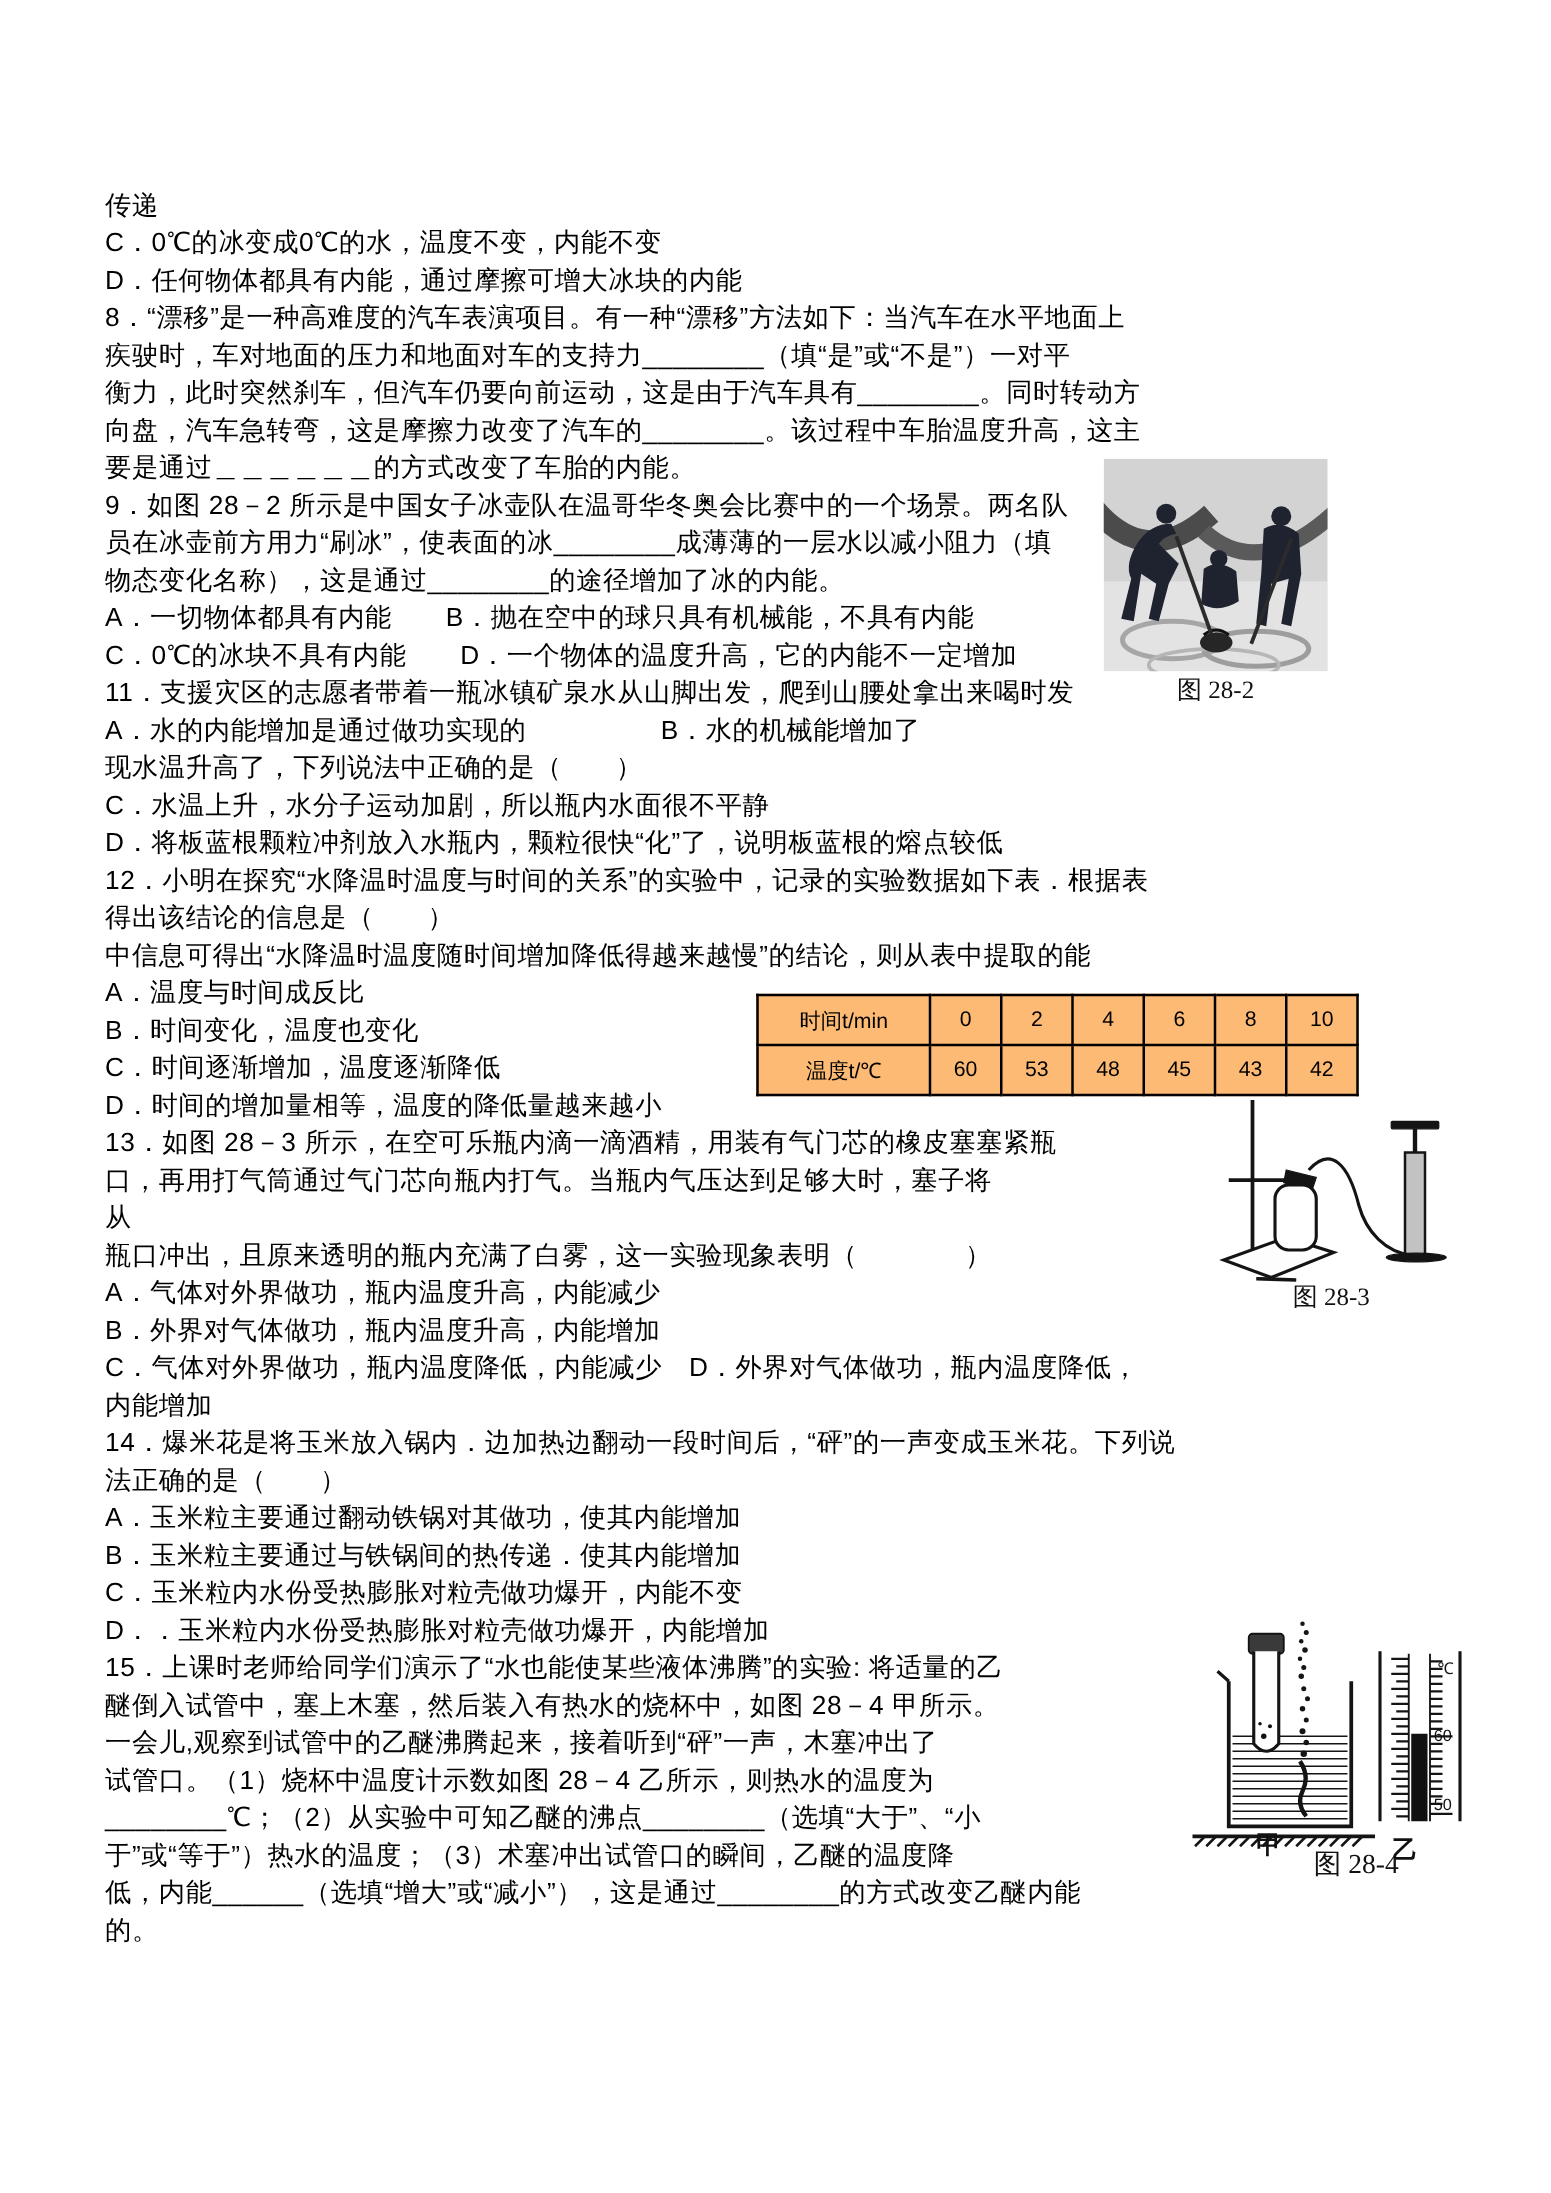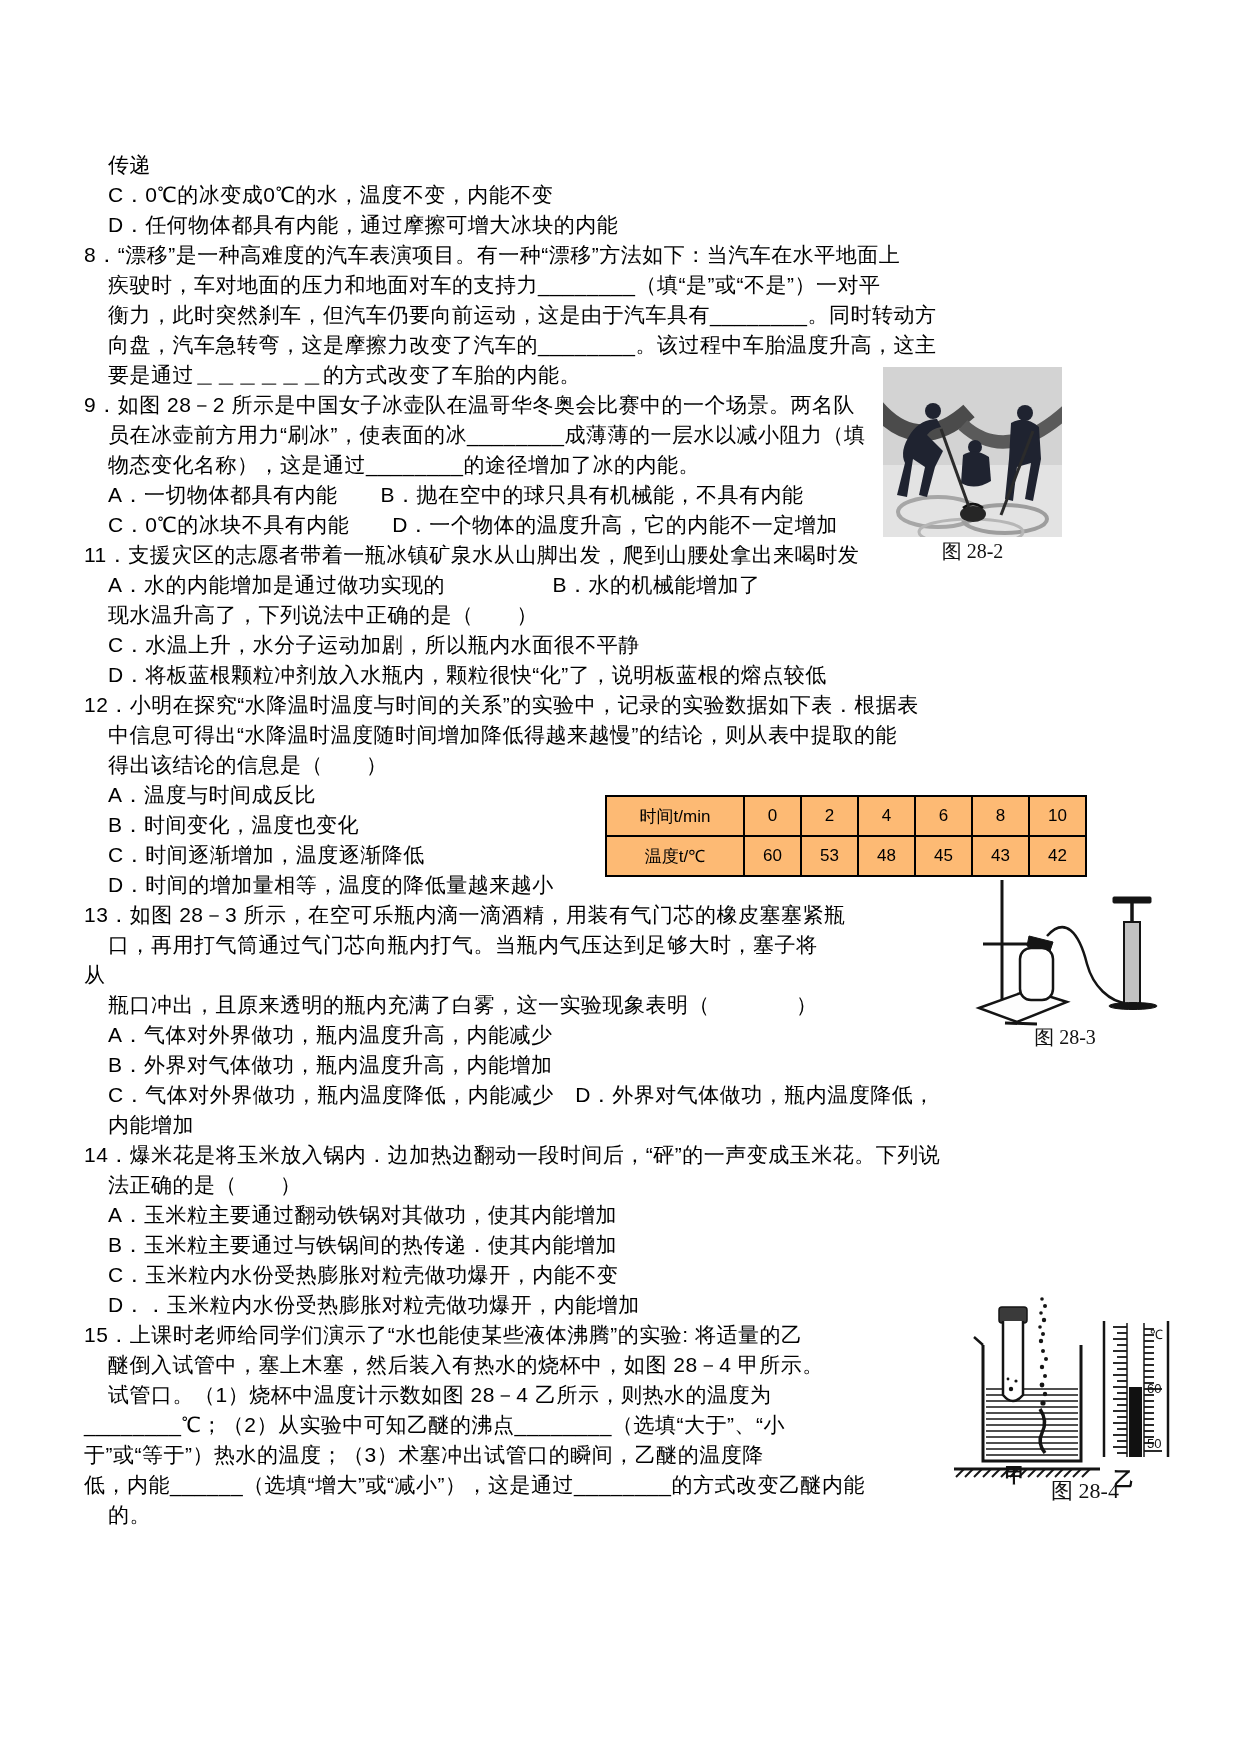--- a/index.html
+++ b/index.html
@@ -10,21 +10,21 @@
     background:#ffffff;
     font-family:"Liberation Sans",sans-serif;
     color:#000;
     overflow:hidden;
   }
   .lines{position:absolute;left:0;top:150px;width:1241px;}
   .line{
     font-size:21px;
     line-height:30px;
     white-space:pre;
-    padding-left:108px;
+    padding-left:84px;
     letter-spacing:0.5px;
   }
   .line.ind0{padding-left:84px;}
   
   .q12-table{
     position:absolute;left:605px;top:795px;
     border-collapse:collapse;
     background:#fdba74;
   }
   .q12-table td{
@@ -73,42 +73,43 @@
       <div class="line ind1">员在冰壶前方用力“刷冰”，使表面的冰________成薄薄的一层水以减小阻力（填</div>
       <div class="line ind1">物态变化名称），这是通过________的途径增加了冰的内能。</div>
       <div class="line ind1">A．一切物体都具有内能　　B．抛在空中的球只具有机械能，不具有内能</div>
       <div class="line ind1">C．0℃的冰块不具有内能　　D．一个物体的温度升高，它的内能不一定增加</div>
       <div class="line ind0">11．支援灾区的志愿者带着一瓶冰镇矿泉水从山脚出发，爬到山腰处拿出来喝时发</div>
       <div class="line ind1">A．水的内能增加是通过做功实现的　　　　　B．水的机械能增加了</div>
       <div class="line ind1">现水温升高了，下列说法中正确的是（　　）</div>
       <div class="line ind1">C．水温上升，水分子运动加剧，所以瓶内水面很不平静</div>
       <div class="line ind1">D．将板蓝根颗粒冲剂放入水瓶内，颗粒很快“化”了，说明板蓝根的熔点较低</div>
       <div class="line ind0">12．小明在探究“水降温时温度与时间的关系”的实验中，记录的实验数据如下表．根据表</div>
+      <div class="line ind1">得出该结论的信息是（　　）</div>
       <div class="line ind1">中信息可得出“水降温时温度随时间增加降低得越来越慢”的结论，则从表中提取的能</div>
-      <div class="line ind1">得出该结论的信息是（　　）</div>
       <div class="line ind1">A．温度与时间成反比</div>
       <div class="line ind1">B．时间变化，温度也变化</div>
       <div class="line ind1">C．时间逐渐增加，温度逐渐降低</div>
       <div class="line ind1">D．时间的增加量相等，温度的降低量越来越小</div>
       <div class="line ind0">13．如图 28－3 所示，在空可乐瓶内滴一滴酒精，用装有气门芯的橡皮塞塞紧瓶</div>
       <div class="line ind1">口，再用打气筒通过气门芯向瓶内打气。当瓶内气压达到足够大时，塞子将</div>
       <div class="line ind0">从</div>
       <div class="line ind1">瓶口冲出，且原来透明的瓶内充满了白雾，这一实验现象表明（　　　　）</div>
       <div class="line ind1">A．气体对外界做功，瓶内温度升高，内能减少</div>
       <div class="line ind1">B．外界对气体做功，瓶内温度升高，内能增加</div>
       <div class="line ind1">C．气体对外界做功，瓶内温度降低，内能减少　D．外界对气体做功，瓶内温度降低，</div>
       <div class="line ind1">内能增加</div>
       <div class="line ind0">14．爆米花是将玉米放入锅内．边加热边翻动一段时间后，“砰”的一声变成玉米花。下列说</div>
       <div class="line ind1">法正确的是（　　）</div>
       <div class="line ind1">A．玉米粒主要通过翻动铁锅对其做功，使其内能增加</div>
       <div class="line ind1">B．玉米粒主要通过与铁锅间的热传递．使其内能增加</div>
       <div class="line ind1">C．玉米粒内水份受热膨胀对粒壳做功爆开，内能不变</div>
       <div class="line ind1">D．．玉米粒内水份受热膨胀对粒壳做功爆开，内能增加</div>
       <div class="line ind0">15．上课时老师给同学们演示了“水也能使某些液体沸腾”的实验: 将适量的乙</div>
       <div class="line ind1">醚倒入试管中，塞上木塞，然后装入有热水的烧杯中，如图 28－4 甲所示。</div>
+      <div class="line ind1">一会儿,观察到试管中的乙醚沸腾起来，接着听到“砰”一声，木塞冲出了</div>
       <div class="line ind1">试管口。（1）烧杯中温度计示数如图 28－4 乙所示，则热水的温度为</div>
       <div class="line ind0">________℃；（2）从实验中可知乙醚的沸点________（选填“大于”、“小</div>
       <div class="line ind0">于”或“等于”）热水的温度；（3）术塞冲出试管口的瞬间，乙醚的温度降</div>
       <div class="line ind0">低，内能______（选填“增大”或“减小”），这是通过________的方式改变乙醚内能</div>
       <div class="line ind1">的。</div>
     </div>
 
   <table class="q12-table">
     <tbody>
         <tr>

